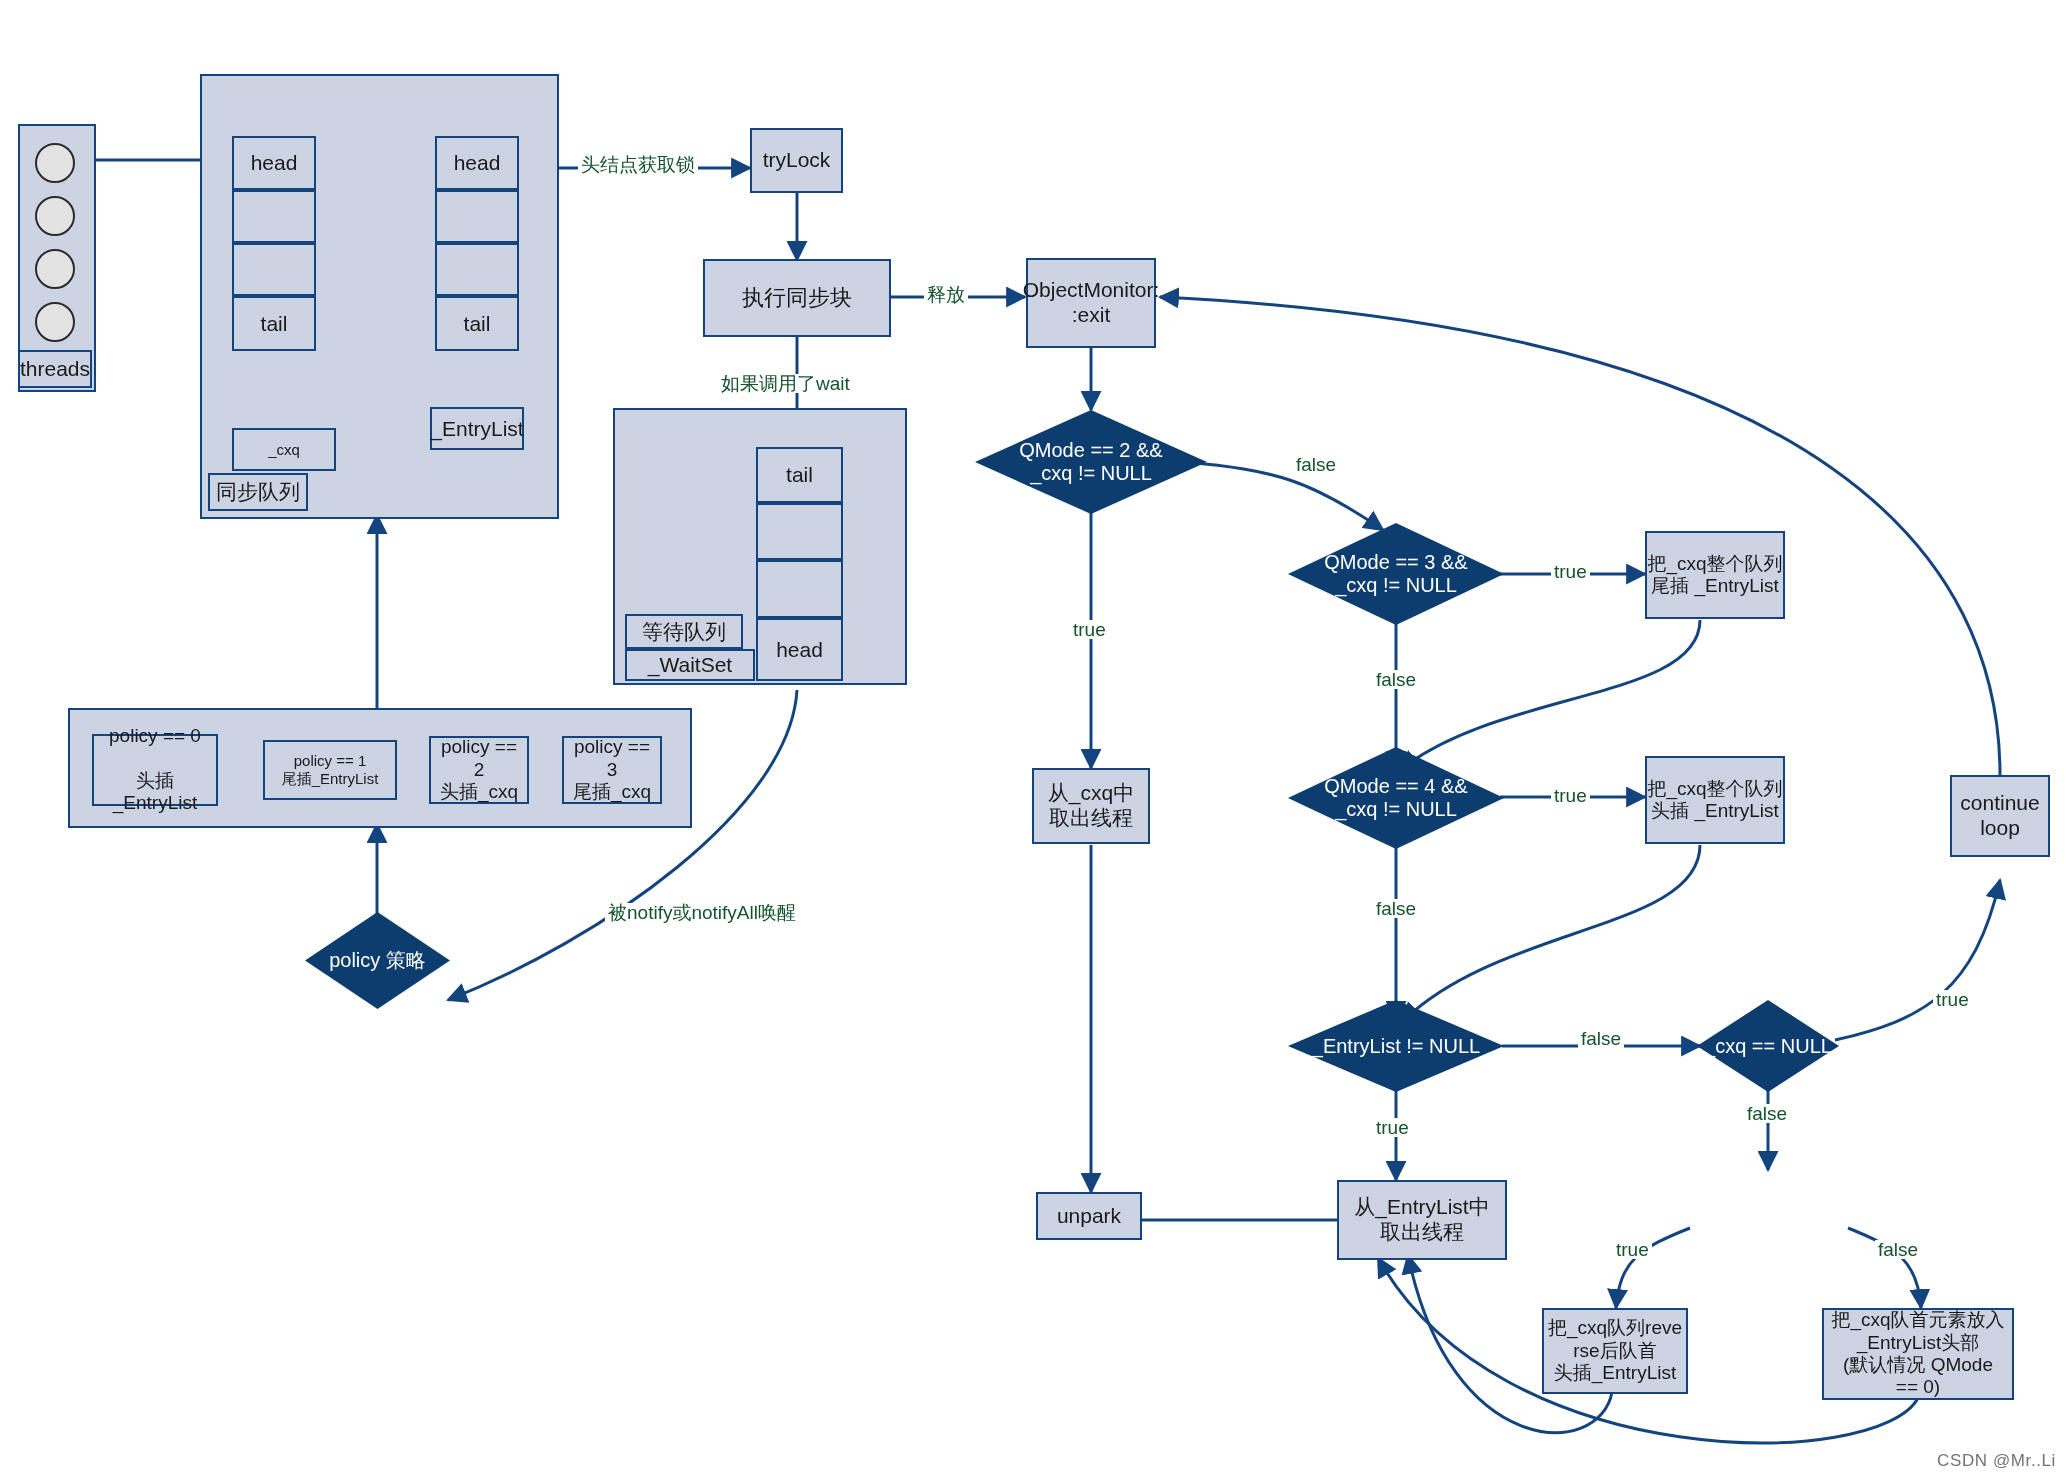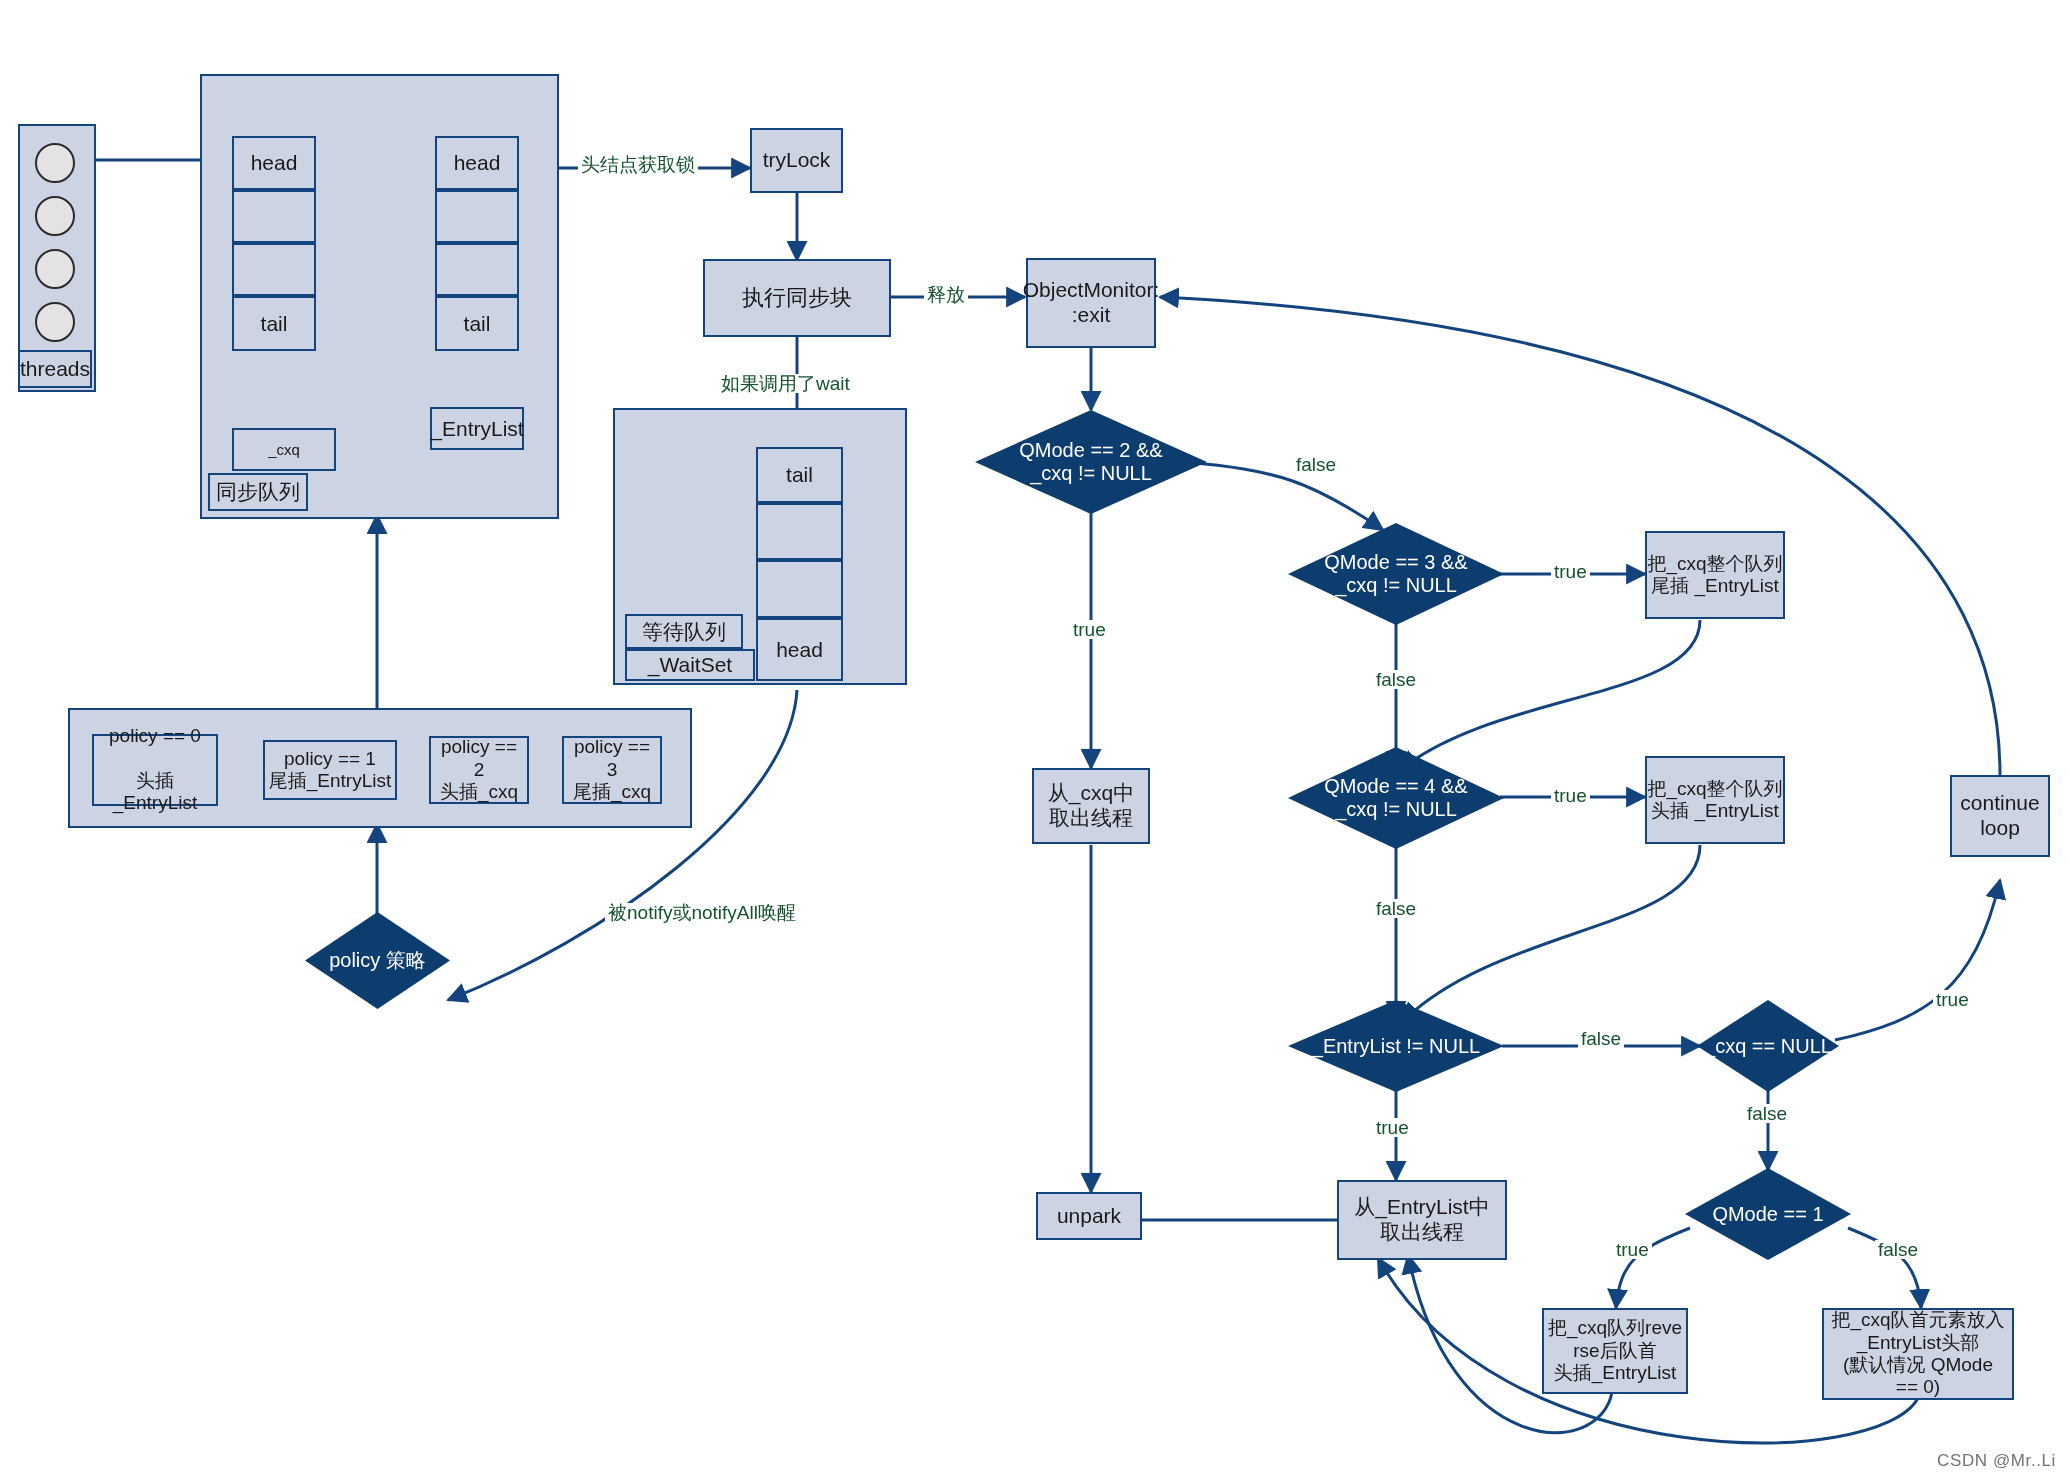--- a/index.html
+++ b/index.html
@@ -198,21 +198,21 @@
   <div class="cell" style="left:756px; top:503px; width:87px; height:57px;"></div>
   <div class="cell" style="left:756px; top:560px; width:87px; height:58px;"></div>
   <div class="cell" style="left:756px; top:618px; width:87px; height:63px; font-size:21px;">head</div>
   <div class="cell" style="left:625px; top:614px; width:118px; height:35px; font-size:21px;">等待队列</div>
   <div class="cell" style="left:625px; top:649px; width:130px; height:32px; font-size:21px;">_WaitSet</div>
 
   <div class="panel" style="position:absolute; left:68px; top:708px; width:620px; height:116px;"></div>
   <div class="node boxp" style="left:92px; top:734px; width:126px; height:72px; font-size:19px;">policy == 0
 
 头插_EntryList</div>
-  <div class="node boxp" style="left:263px; top:740px; width:134px; height:60px; font-size:19px;">policy == 1
+  <div class="node boxp" style="left:263px; top:740px; width:134px; height:60px; font-size:15px;">policy == 1
 尾插_EntryList</div>
   <div class="node boxp" style="left:429px; top:736px; width:100px; height:68px; font-size:19px;">policy ==
 2
 头插_cxq</div>
   <div class="node boxp" style="left:562px; top:736px; width:100px; height:68px; font-size:19px;">policy ==
 3
 尾插_cxq</div>
 
   <div class="node boxp" style="left:750px; top:128px; width:93px; height:65px; font-size:21px;">tryLock</div>
 
@@ -268,24 +268,20 @@
   <div class="node diamond" style="left:1697px; top:1000px; width:142px; height:92px;">
     <div class="dshape"></div>
     <div class="dlabel" style="font-size:20px;">_cxq == NULL</div>
   </div>
 
   <div class="node diamond" style="left:1288px; top:1000px; width:216px; height:92px;">
     <div class="dshape"></div>
     <div class="dlabel" style="font-size:20px;">_EntryList != NULL</div>
   </div>
 
-  <div class="node diamond" style="left:1685px; top:1168px; width:166px; height:92px;">
-    <div class="dshape"></div>
-    <div class="dlabel" style="font-size:20px;">QMode == 1</div>
-  </div>
 
   <div class="node diamond" style="left:305px; top:912px; width:145px; height:97px;">
     <div class="dshape"></div>
     <div class="dlabel" style="font-size:20px;">policy 策略</div>
   </div>
 
   <div class="edge-label" style="left:578px; top:155px; font-size:19px;">头结点获取锁</div>
   <div class="edge-label" style="left:924px; top:285px; font-size:19px;">释放</div>
   <div class="edge-label" style="left:718px; top:374px; font-size:19px;">如果调用了wait</div>
   <div class="edge-label" style="left:605px; top:903px; font-size:19px;">被notify或notifyAll唤醒</div>

